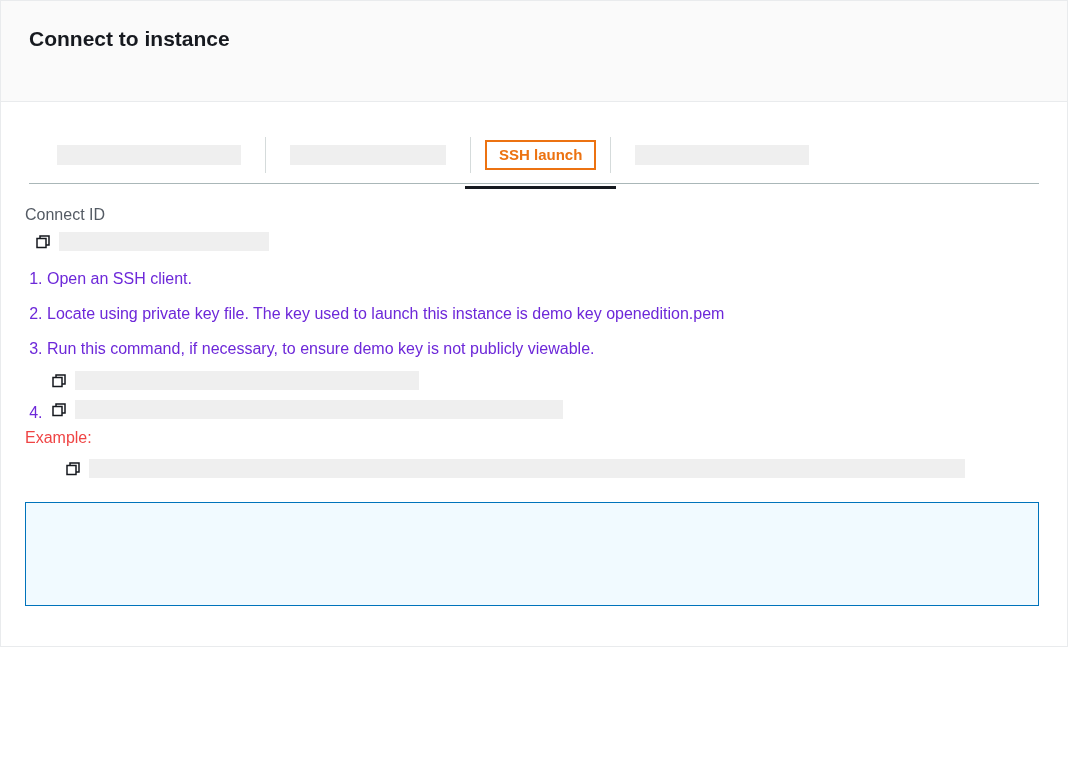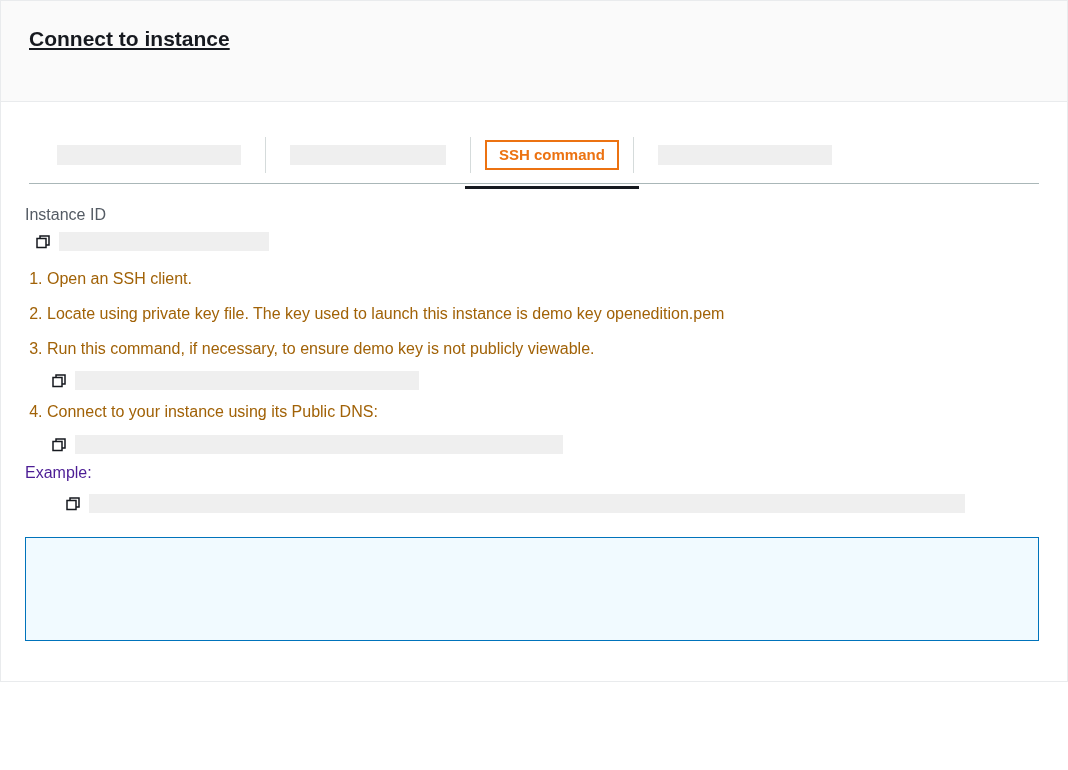--- a/index.html
+++ b/index.html
@@ -10,21 +10,20 @@
     font-size: 14px;
   }
   .page {
     width: 1068px;
     border: 1px solid #e9ebed;
   }
   .header {
     background: #fafafa;
     border-bottom: 1px solid #e9ebed;
     padding: 26px 28px 50px 28px;
-    text-decoration: underline;
   }
   .header h1 {
     font-size: 21px;
     font-weight: 700;
     color: #16191f;
   }
   .content {
     background: #ffffff;
     padding: 0;
   }
@@ -102,33 +101,33 @@
   }
   .redacted {
     background: #efefef;
     height: 19px;
   }
   ol.steps {
     list-style: decimal;
     padding-left: 22px;
     margin-top: 16px;
     font-size: 16px;
-    color: #a16207;
+    color: #6d28d9;
     line-height: 1.55;
   }
   ol.steps li {
     margin-bottom: 10px;
   }
   .substep {
     margin-top: 10px;
     margin-left: 4px;
   }
   .example-label {
     font-size: 16px;
-    color: #4c1d95;
+    color: #ef4444;
     margin-top: 10px;
     margin-bottom: 12px;
   }
   .example-block {
     margin-left: 40px;
   }
   .info-box {
     margin-top: 24px;
     border: 1px solid #0073bb;
     background: #f1faff;
@@ -163,35 +162,35 @@
           <span class="tab-placeholder" style="width:184px;"></span>
         </div>
         <div class="tab-sep"></div>
 
         <div class="tab" style="padding-left:24px; padding-right:24px;">
           <span class="tab-placeholder" style="width:156px;"></span>
         </div>
         <div class="tab-sep"></div>
 
         <div class="tab active-tab" style="position:relative;">
-          <span class="active-tab-inner">SSH command</span>
+          <span class="active-tab-inner">SSH launch</span>
           <span class="active-underline" style="bottom:-10px;left:-6px;right:-6px;"></span>
         </div>
         <div class="tab-sep"></div>
 
         <div class="tab" style="padding-left:24px; padding-right:24px;">
           <span class="tab-placeholder" style="width:174px;"></span>
         </div>
 
       </div>
     </div>
 
     <div class="main-panel">
 
-      <div class="field-label">Instance ID</div>
+      <div class="field-label">Connect ID</div>
       <div class="copy-row" style="margin-left:10px;">
         <span class="copy-icon">
           <svg viewBox="0 0 16 16" width="16" height="16" fill="none" stroke="#16191f" stroke-width="1.5">
             <rect x="2" y="4.5" width="9" height="9"></rect>
             <path d="M5 4.5 V2 H14 V11 H11"></path>
           </svg>
         </span>
         <span class="redacted" style="width:210px;"></span>
       </div>
 
@@ -204,21 +203,20 @@
             <span class="copy-icon">
               <svg viewBox="0 0 16 16" width="16" height="16" fill="none" stroke="#16191f" stroke-width="1.5">
                 <rect x="2" y="4.5" width="9" height="9"></rect>
                 <path d="M5 4.5 V2 H14 V11 H11"></path>
               </svg>
             </span>
             <span class="redacted" style="width:344px;"></span>
           </div>
         </li>
         <li>
-          <span>Connect to your instance using its Public DNS:</span>
           <div class="substep copy-row">
             <span class="copy-icon">
               <svg viewBox="0 0 16 16" width="16" height="16" fill="none" stroke="#16191f" stroke-width="1.5">
                 <rect x="2" y="4.5" width="9" height="9"></rect>
                 <path d="M5 4.5 V2 H14 V11 H11"></path>
               </svg>
             </span>
             <span class="redacted" style="width:488px;"></span>
           </div>
         </li>

